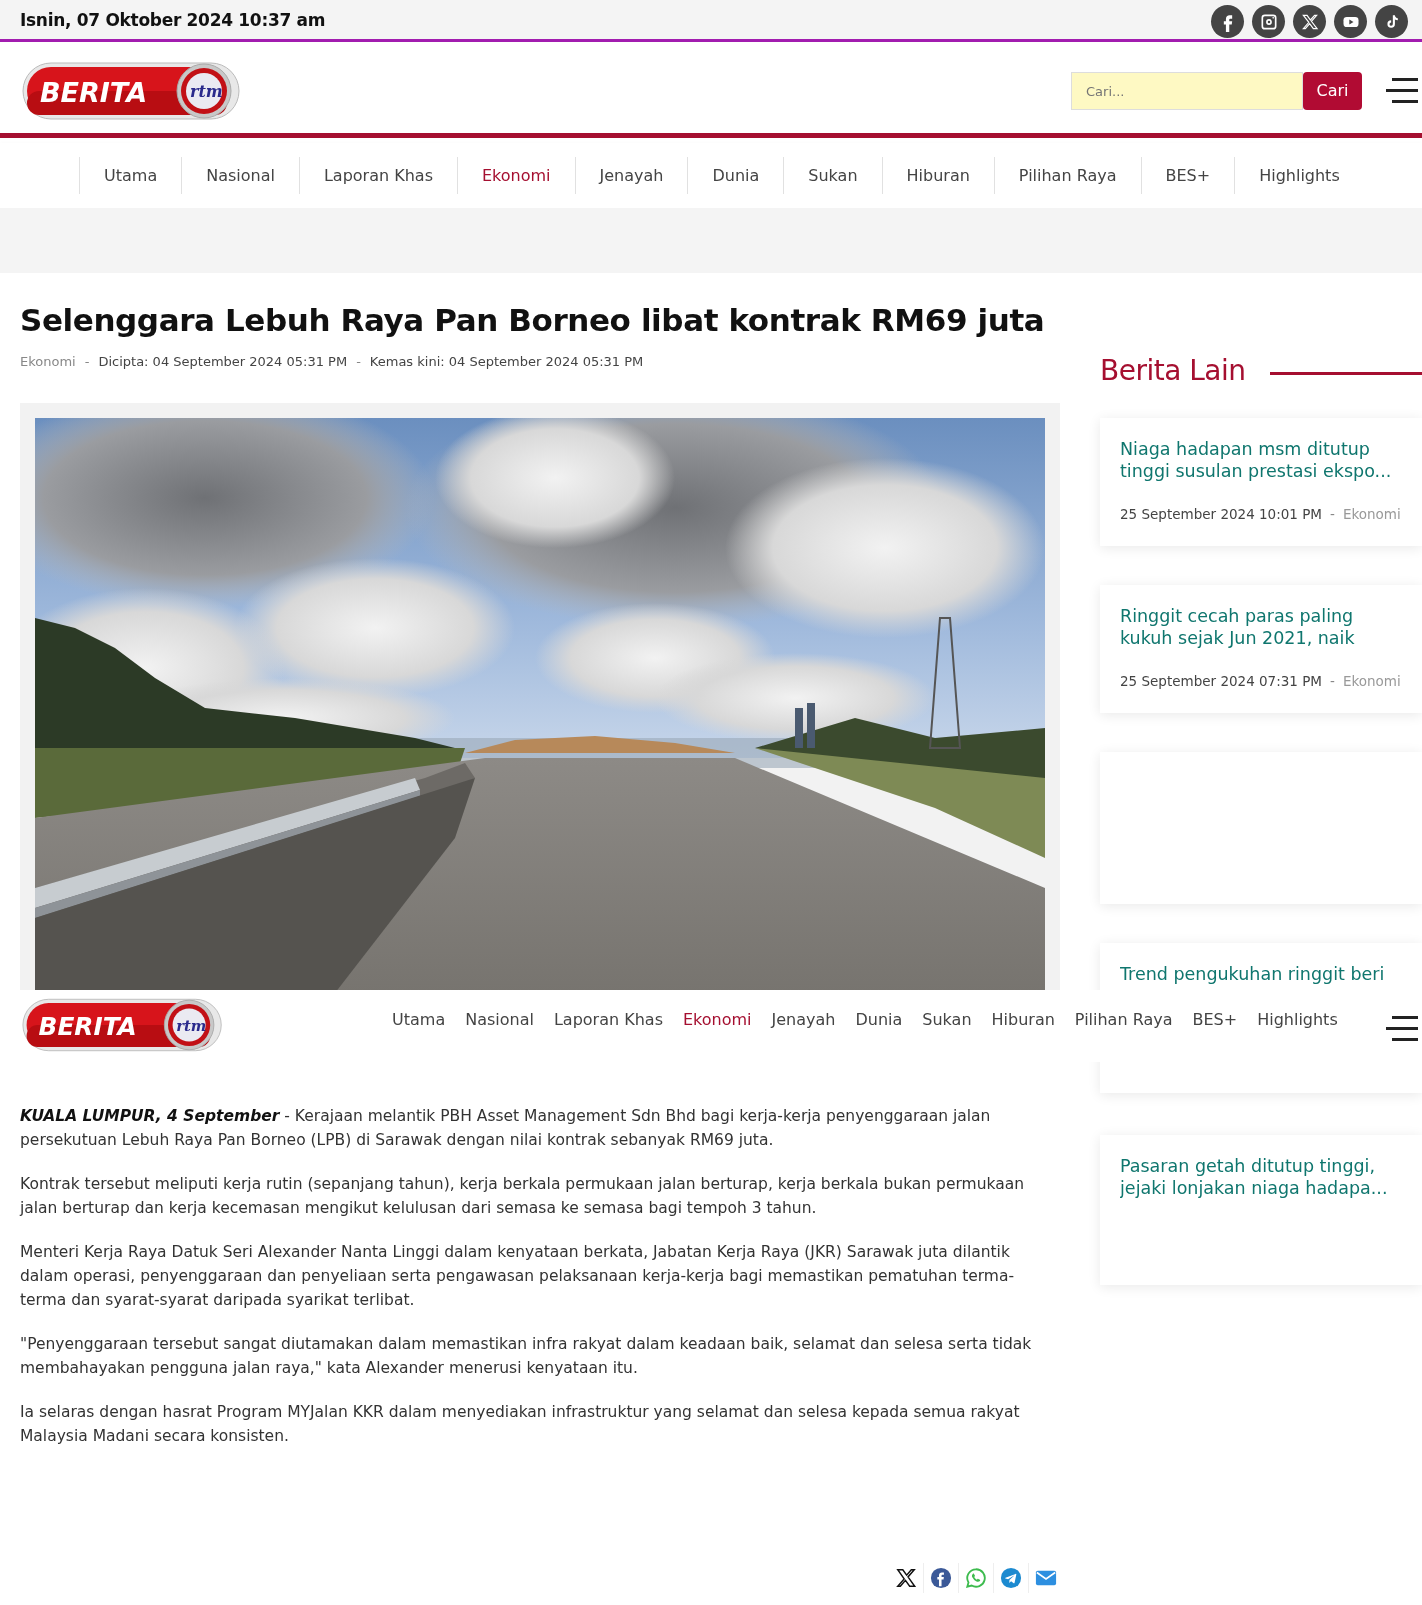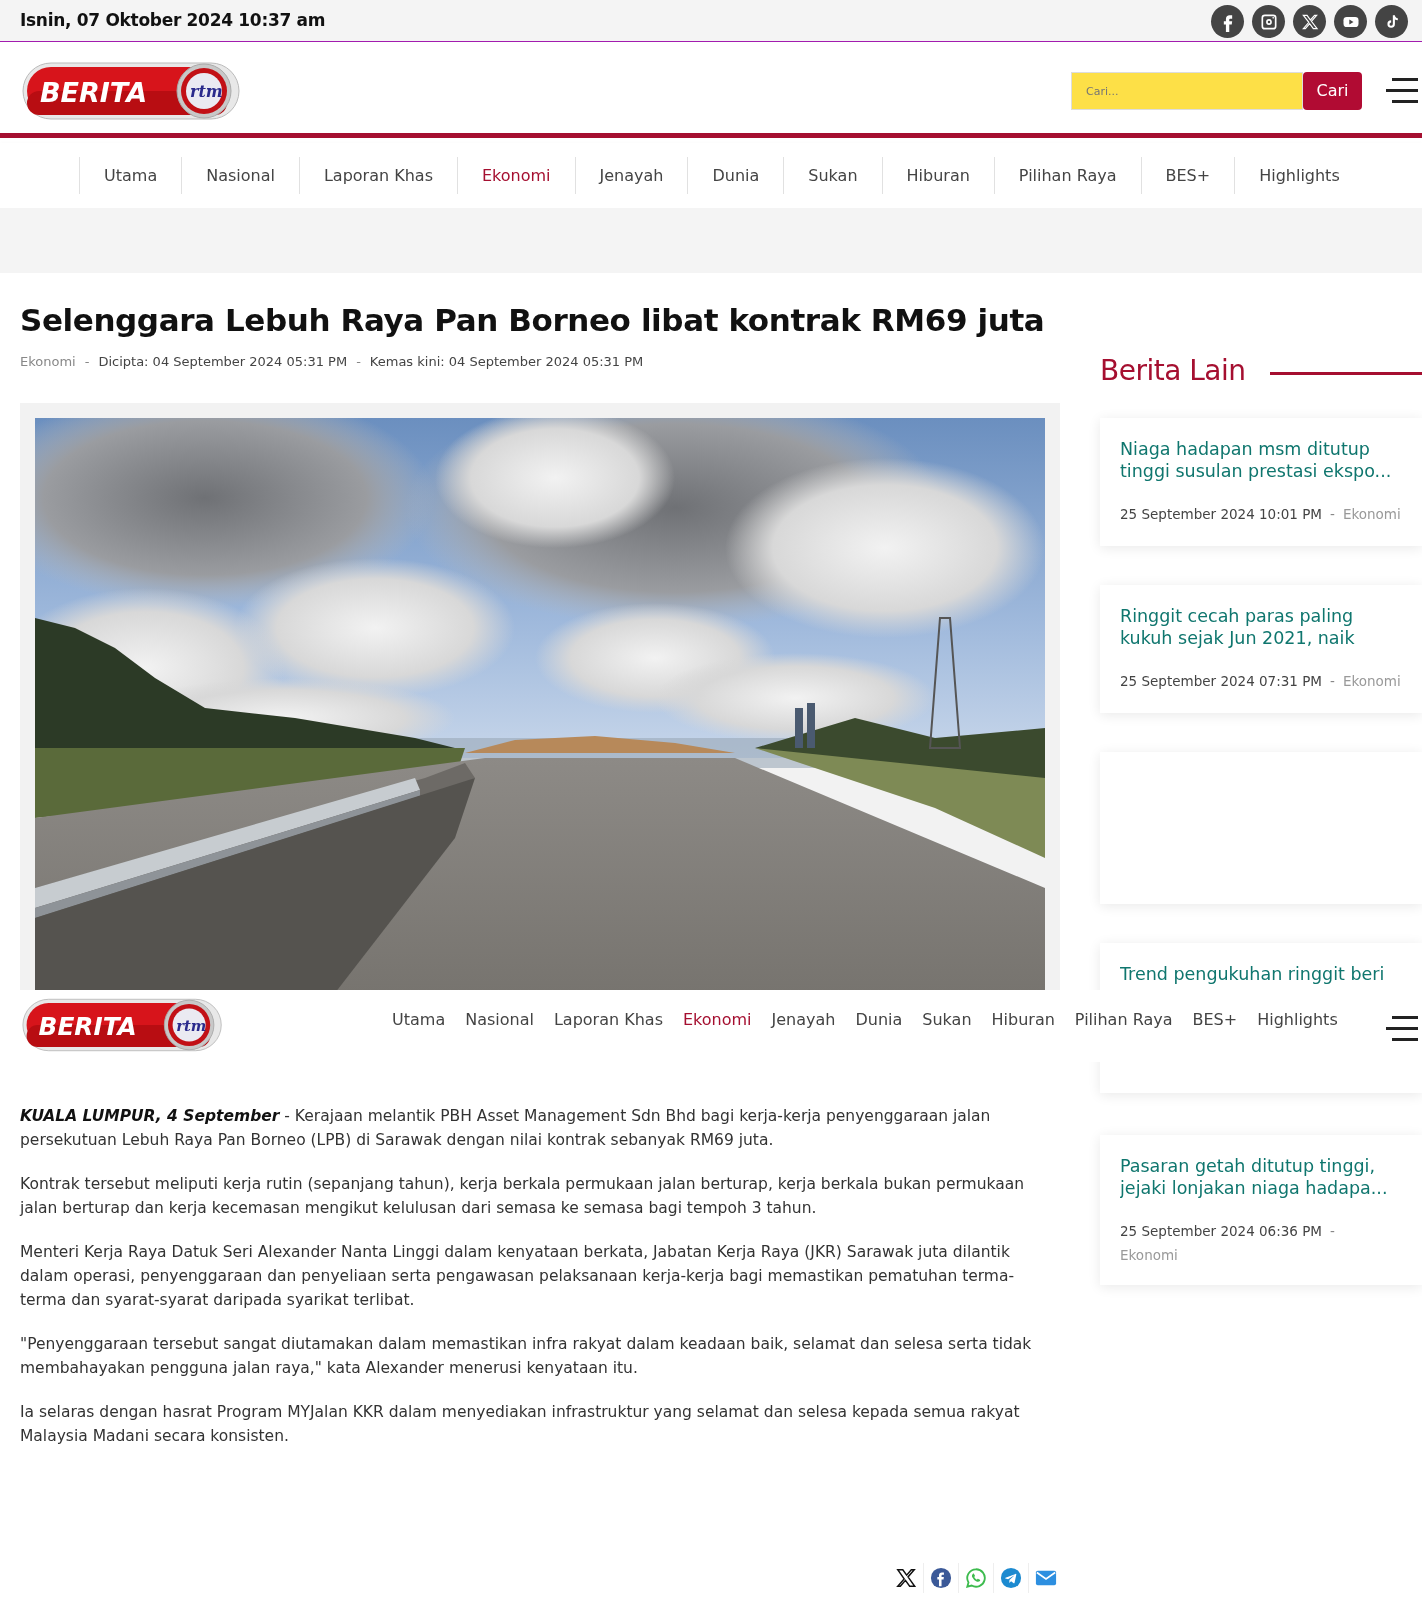--- a/index.html
+++ b/index.html
@@ -1,29 +1,29 @@
 <!DOCTYPE html>
 <html><head>
 <meta charset="utf-8">
 <style>
   * { box-sizing: border-box; margin: 0; padding: 0; }
   html, body { width: 1422px; height: 1605px; overflow: hidden; background: #fff; }
   body { font-family: "DejaVu Sans", "Liberation Sans", sans-serif; color: #222; position: relative; }
 
   
-  .topbar { position: absolute; left: 0; top: 0; width: 1422px; height: 42px; background: #f4f4f4; border-bottom: 1px solid #a21caf; }
+  .topbar { position: absolute; left: 0; top: 0; width: 1422px; height: 42px; background: #f4f4f4; border-bottom: 3px solid #a21caf; }
   .topbar .date { position: absolute; left: 20px; top: 10px; font-size: 17px; font-weight: bold; color: #111; letter-spacing: -0.3px; }
   .socials { position: absolute; right: 14px; top: 5px; display: flex; gap: 8px; }
   .soc { width: 33px; height: 33px; border-radius: 50%; background: #444; display: flex; align-items: center; justify-content: center; }
   .soc svg { width: 20px; height: 20px; fill: #fff; }
 
   
   .header { position: absolute; left: 0; top: 42px; width: 1422px; height: 96px; background: #fff; border-bottom: 5px solid #a50f30; }
   .logo { position: absolute; left: 22px; top: 18px; width: 220px; height: 62px; }
-  .search-box { position: absolute; left: 1071px; top: 30px; width: 232px; height: 38px; border: 1px solid #ddd; background: #fde047; font-size: 11px; color: #555; padding: 9px 14px; font-family: "DejaVu Sans", sans-serif; }
+  .search-box { position: absolute; left: 1071px; top: 30px; width: 232px; height: 38px; border: 1px solid #ddd; background: #fef9c3; font-size: 13px; color: #555; padding: 9px 14px; font-family: "DejaVu Sans", sans-serif; }
   .search-btn { position: absolute; left: 1303px; top: 30px; width: 59px; height: 38px; background: #b10b33; color: #fff; border-radius: 4px; font-size: 16px; text-align: center; line-height: 38px; }
   .hamburger { position: absolute; right: 4px; top: 36px; width: 32px; height: 26px; }
   .hamburger span { position: absolute; right: 0; height: 3px; background: #222; }
 
   
   .nav { position: absolute; left: 0; top: 143px; width: 1422px; height: 65px; background: #fff; box-shadow: 0 3px 6px rgba(0,0,0,0.08); }
   .nav ul { list-style: none; position: absolute; left: 79px; top: 14px; display: flex; }
   .nav li { height: 37px; border-left: 1px solid #e1e1e1; padding: 0 24px; font-size: 16px; color: #444; line-height: 37px; }
   .nav li.active { color: #a50f30; }
 
@@ -290,16 +290,15 @@
 
 <div class="card" style="top:752px;height:152px">
 </div>
 
 <div class="card" style="top:943px;height:150px;z-index:0">
   <div class="ct" style="height:22px">Trend pengukuhan ringgit beri</div>
 </div>
 
 <div class="card" style="top:1135px;height:150px">
   <div class="ct">Pasaran getah ditutup tinggi, jejaki lonjakan niaga hadapa...</div>
-  <div class="cm" style="width:230px"><span>25 September 2024 06:36 PM</span><span class="sep">-</span><span class="cat">Ekonomi</span></div>
 </div>
 
 <style>.sticky{z-index:5}</style>
 
 </body></html>

